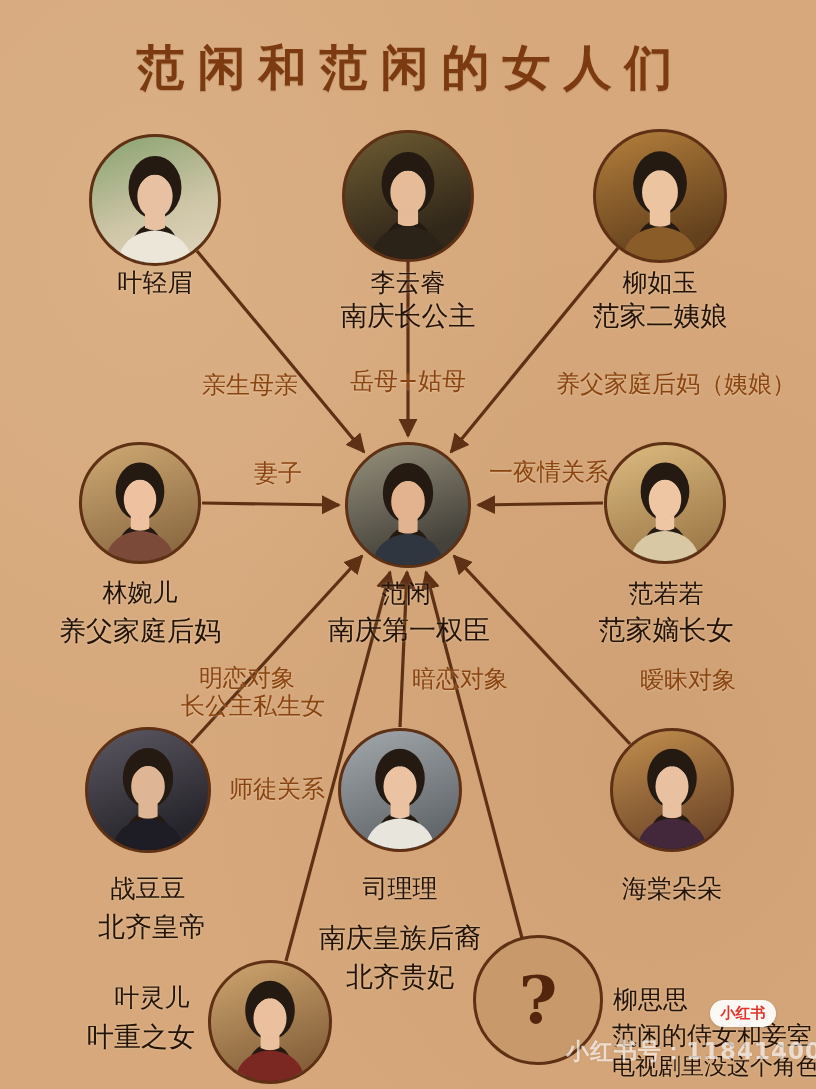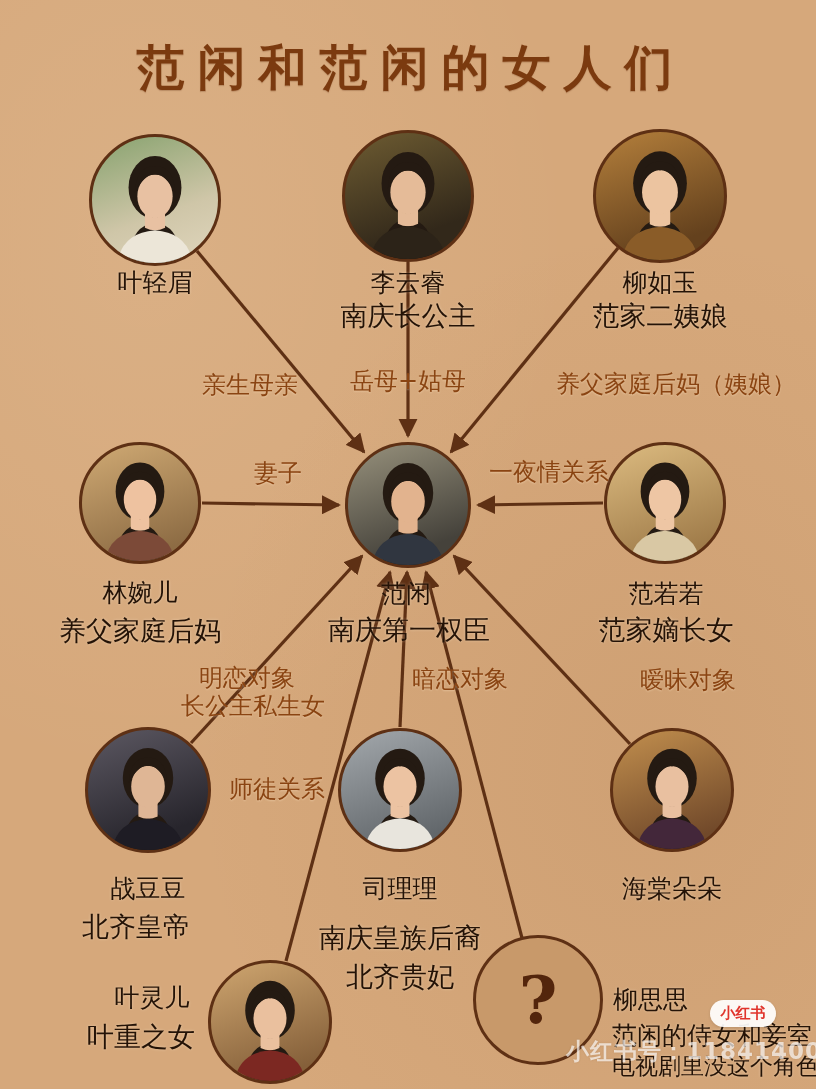--- a/index.html
+++ b/index.html
@@ -156,21 +156,21 @@
   <div class="desc" style="left:660px;top:316px">范家二姨娘</div>
 
   <div class="name" style="left:140px;top:592px">林婉儿</div>
   <div class="desc" style="left:140px;top:631px">养父家庭后妈</div>
   <div class="name" style="left:406px;top:593px">范闲</div>
   <div class="desc" style="left:409px;top:630px">南庆第一权臣</div>
   <div class="name" style="left:666px;top:593px">范若若</div>
   <div class="desc" style="left:666px;top:630px">范家嫡长女</div>
 
   <div class="name" style="left:148px;top:888px">战豆豆</div>
-  <div class="desc" style="left:136px;top:927px">北齐皇帝</div>
+  <div class="desc" style="left:152px;top:927px">北齐皇帝</div>
   <div class="name" style="left:400px;top:888px">司理理</div>
   <div class="desc" style="left:400px;top:977px">北齐贵妃</div>
   <div class="desc" style="left:400px;top:938px">南庆皇族后裔</div>
   <div class="name" style="left:672px;top:888px">海棠朵朵</div>
 
   <div class="name" style="left:152px;top:997px">叶灵儿</div>
   <div class="desc" style="left:141px;top:1037px">叶重之女</div>
 
   <div class="name left-align" style="left:613px;top:999px">柳思思</div>
   <div class="desc left-align" style="left:612px;top:1035px;font-size:25px">范闲的侍女和妾室</div>

